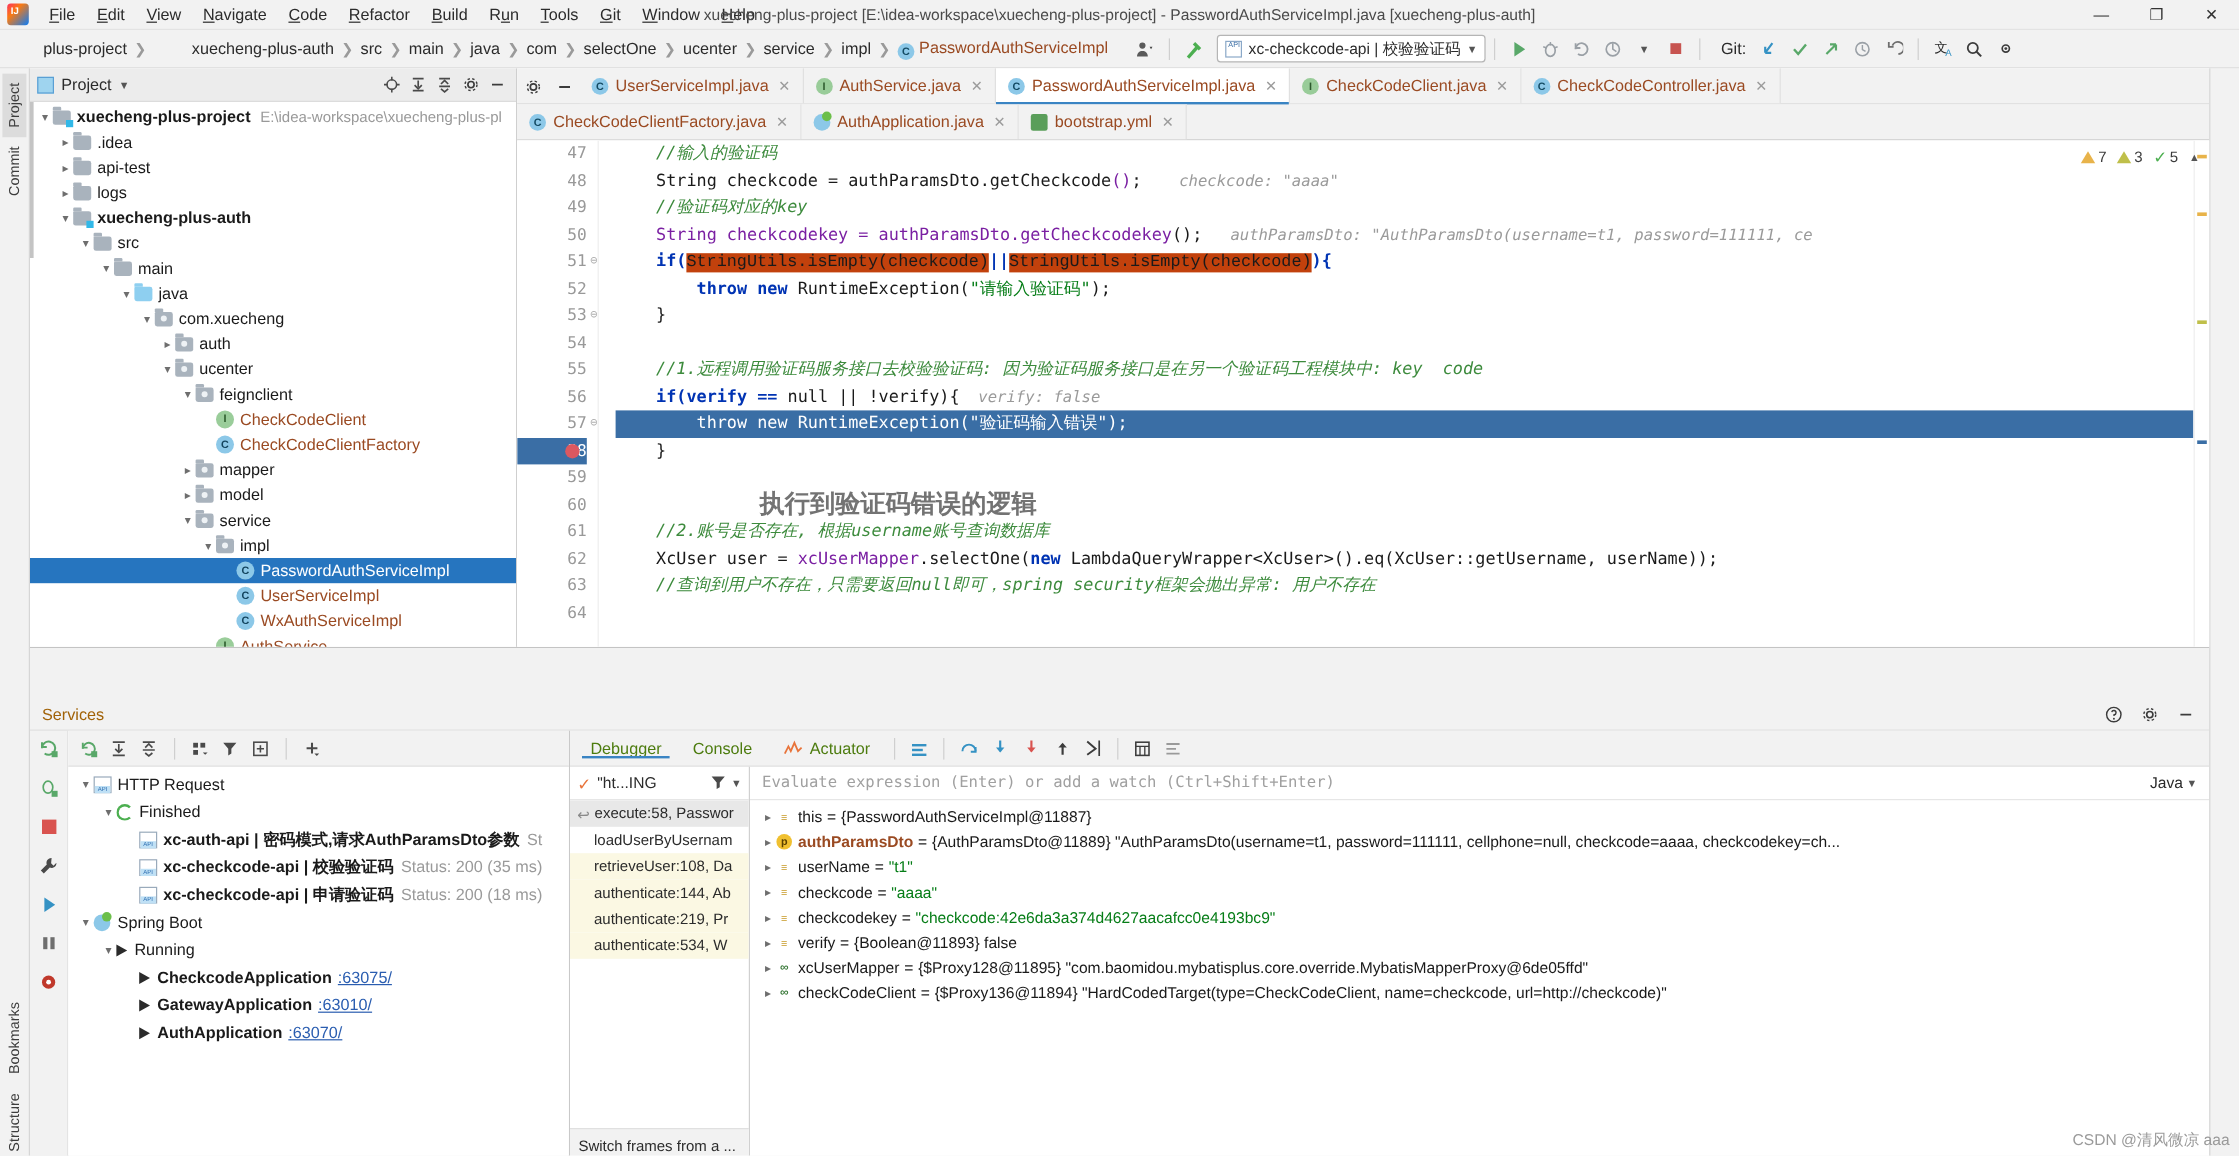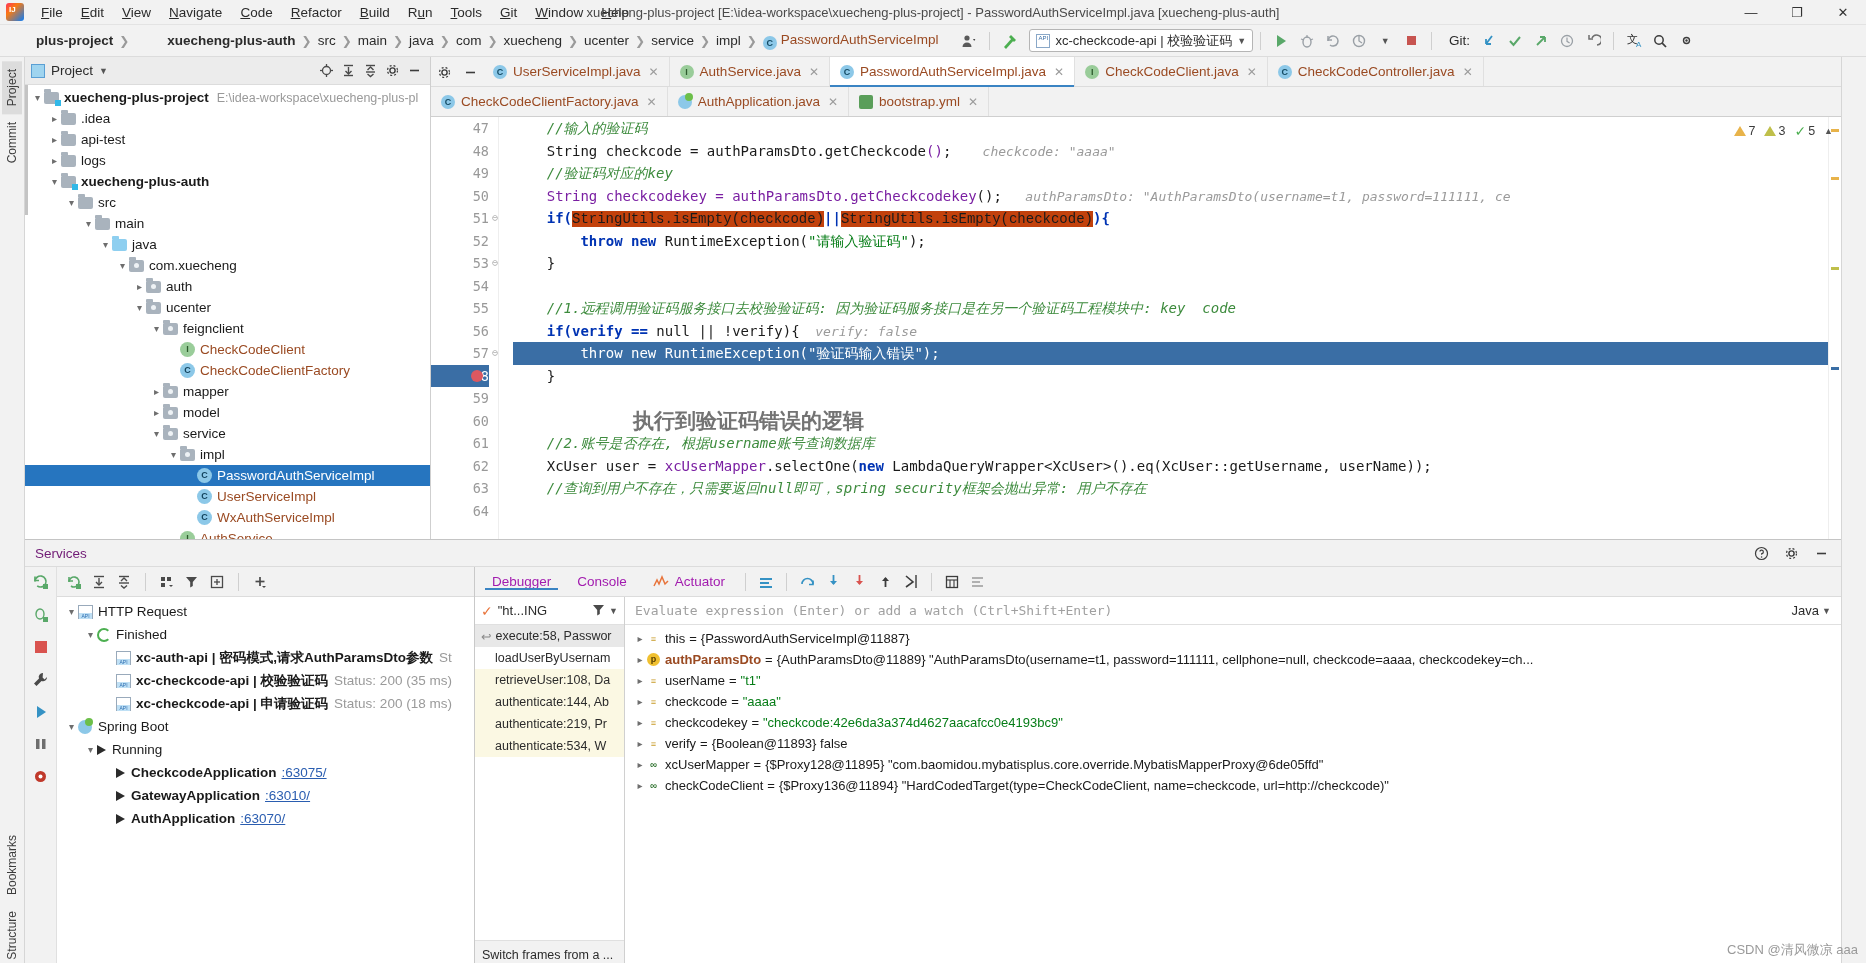--- a/index.html
+++ b/index.html
@@ -41,21 +41,21 @@
     font-size: 13px; color: #333;
   }
 
   
   .navbar {
     height: 32px; background: #f2f2f2; display: flex; align-items: center;
     padding-left: 0px; border-bottom: 1px solid #dcdcdc;
   }
   .crumbs { display: flex; align-items: center; white-space: nowrap; }
   .crumb { font-size: 13.5px; color: #2b2b2b; padding: 0 4px; }
-  .crumb.bold { font-weight: bold; padding-left: 36px; }
+  .crumb.bold { font-weight: normal; padding-left: 36px; }
   .crumb.cls { color: #9a4a22; }
   .crumb-sep { color: #9a9a9a; font-size: 12px; padding: 0 2px; }
   .ci-c {
     display: inline-block; width: 14px; height: 14px; border-radius: 50%;
     background: #8cc8e8; color: #134a63; font-size: 9px; font-weight: bold;
     text-align: center; line-height: 14px; margin-right: 4px; vertical-align: -2px;
   }
   .ci-i { background: #99cc99; color: #2d5a2d; }
   .tb-sep { width: 1px; height: 18px; background: #cfcfcf; margin: 0 7px; }
   .runcfg {
@@ -209,21 +209,21 @@
   }
   .rg-mark { position: absolute; left: 2px; width: 8px; height: 3px; }
 
   
   .bottom {
     height: 429px; background: #f2f2f2; border-top: 1px solid #c4c4c4;
     display: flex; flex-direction: column; flex: none;
   }
   .svc-head {
     height: 27px; display: flex; align-items: center; padding: 0 10px;
-    font-size: 13.5px; color: #701a75; border-bottom: 1px solid #dcdcdc; background: #f2f2f2;
+    font-size: 13.5px; color: #a16207; border-bottom: 1px solid #dcdcdc; background: #f2f2f2; margin-top: 42px;
   }
   .svc-head .right { margin-left: auto; display: flex; gap: 10px; align-items: center; }
   .bottom-body { flex: 1; display: flex; min-height: 0; }
 
   .svc-strip {
     width: 32px; background: #f2f2f2; display: flex; flex-direction: column;
     align-items: center; padding-top: 6px; gap: 13px; border-right: 1px solid #e0e0e0;
   }
   .svc-left { width: 418px; display: flex; flex-direction: column; border-right: 1px solid #c9c9c9; background: #fff; }
   .svc-toolbar {
@@ -254,21 +254,21 @@
   .srv-status { color: #9a9a9a; margin-left: 6px; }
   .srv-port { color: #2a5db0; text-decoration: underline; }
 
   .dbg-col { flex: 1; display: flex; flex-direction: column; min-width: 0; background: #fff; }
   .dbg-tabs {
     height: 30px; display: flex; align-items: center; gap: 0; background: #f2f2f2;
     border-bottom: 1px solid #dcdcdc; flex: none; padding-left: 4px;
   }
   .dtab {
     padding: 0 13px; height: 16px; display: flex; align-items: center;
-    font-size: 13.5px; color: #a21caf; position: relative;
+    font-size: 13.5px; color: #4d7c0f; position: relative;
   }
   .dtab.active::after {
     content: ""; position: absolute; left: 6px; right: 6px; bottom: 0; height: 2px; background: #3a84c3;
   }
   .dtb { width: 26px; height: 26px; display: flex; align-items: center; justify-content: center; }
   .dbg-body { flex: 1; display: flex; min-height: 0; }
 
   .frames {
     width: 150px; border-right: 1px solid #d0d0d0; background: #fff;
     display: flex; flex-direction: column;
@@ -360,21 +360,21 @@
         <span class="crumb bold"><span>xuecheng-plus-auth</span></span>
         <span class="crumb-sep">❯</span>
         <span class="crumb"><span>src</span></span>
         <span class="crumb-sep">❯</span>
         <span class="crumb"><span>main</span></span>
         <span class="crumb-sep">❯</span>
         <span class="crumb"><span>java</span></span>
         <span class="crumb-sep">❯</span>
         <span class="crumb"><span>com</span></span>
         <span class="crumb-sep">❯</span>
-        <span class="crumb"><span>xuecheng</span></span>
+        <span class="crumb"><span>selectOne</span></span>
         <span class="crumb-sep">❯</span>
         <span class="crumb"><span>ucenter</span></span>
         <span class="crumb-sep">❯</span>
         <span class="crumb"><span>service</span></span>
         <span class="crumb-sep">❯</span>
         <span class="crumb"><span>impl</span></span>
         <span class="crumb-sep">❯</span>
         <span class="crumb cls"><span class="ci-c">C</span><span>PasswordAuthServiceImpl</span></span>
       </div>
     <div style="display:flex;align-items:center;margin-left:14px;">

